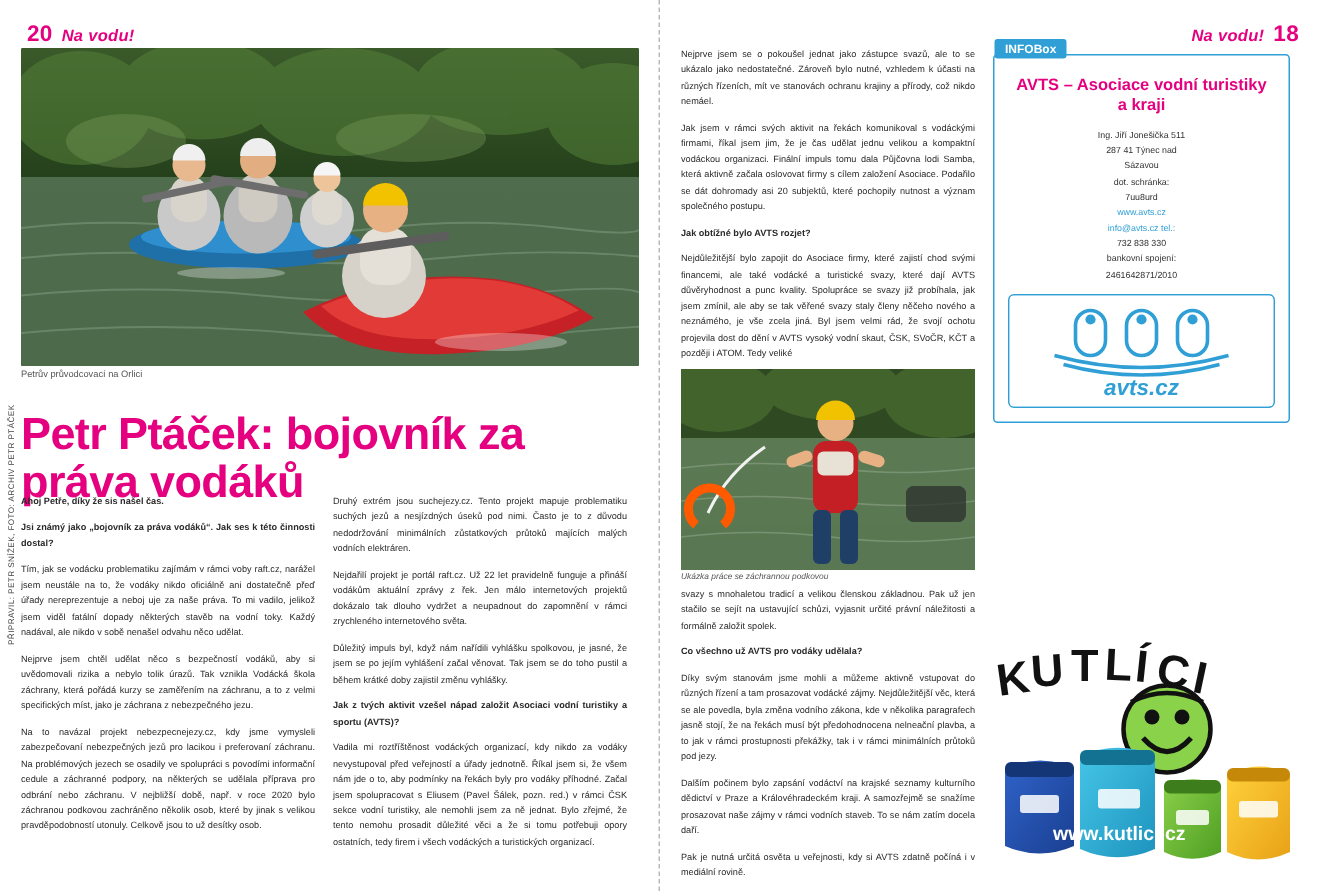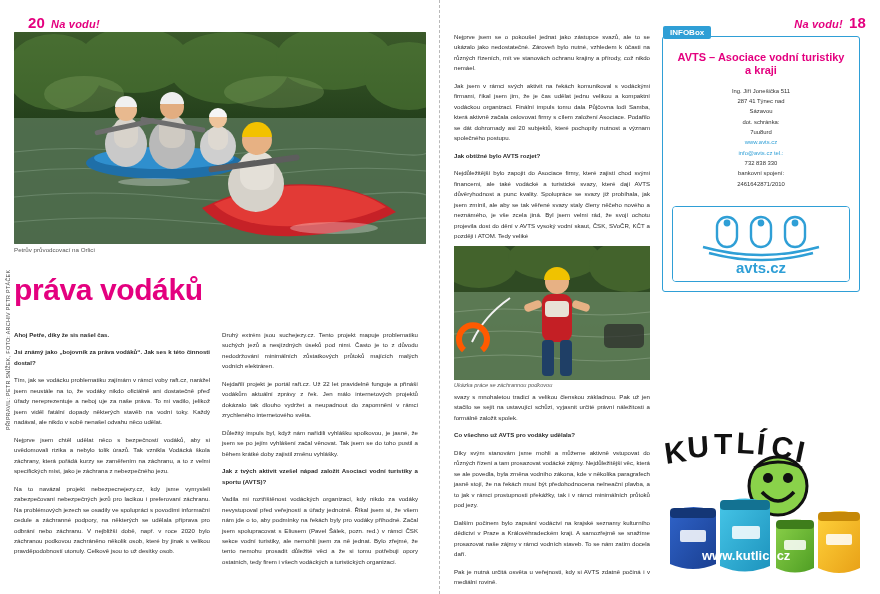--- a/index.html
+++ b/index.html
@@ -20,21 +20,21 @@
     border-left:1px dashed #b9b9b9;
   }
 
   
   .runhead{
     position:absolute;top:14px;
     font-size:11px;font-weight:bold;color:#e4007f;
     letter-spacing:.2px;
   }
   .runhead .folio{color:#e4007f;font-size:15px;font-weight:bold;}
-  .runhead-left{left:28px;display:flex;align-items:baseline;gap:6px;justify-content:space-between;}
+  .runhead-left{left:18px;display:flex;align-items:baseline;gap:6px;justify-content:space-between;}
   .runhead-right{right:14px;display:flex;align-items:baseline;gap:6px;}
   .runhead .brand{font-style:italic;}
 
   
   .hero{
     position:absolute;left:14px;top:32px;width:412px;height:212px;
     overflow:hidden;border-radius:1px;
   }
   .hero svg{display:block;}
   .caption{
@@ -78,22 +78,22 @@
     position:absolute;left:0;top:-11px;background:#2f9fd6;color:#fff;
     font-size:8px;font-weight:bold;padding:2px 7px;border-radius:2px;
   }
   .infobox-inner{padding:14px 9px 9px 9px;text-align:center;}
   .infobox h3{
     margin:0 0 8px 0;color:#e4007f;font-size:11px;line-height:1.22;font-weight:bold;
   }
   .infobox .addr{font-size:5.9px;line-height:1.75;color:#333;}
   .infobox .addr a,.infobox .addr .web{color:#2f9fd6;}
   .avts-logo{
-    margin-top:17px;width:176px;height:74px;border:1px solid #2f9fd6;border-radius:4px;
-    background:#ffffff;position:relative;overflow:hidden;
+    margin-top:7px;width:176px;height:74px;border:1px solid #2f9fd6;border-radius:4px;
+    background:#ffffff;position:relative;overflow:hidden;font-style:italic;
   }
 
   
   .vcredit{
     position:absolute;left:5px;top:430px;
     transform:rotate(-90deg);transform-origin:left top;
     font-size:5.4px;color:#444;white-space:nowrap;letter-spacing:.3px;
   }
 
   
@@ -193,20 +193,21 @@
 
         <g opacity="0.3" fill="#ffffff">
           <ellipse cx="320" cy="196" rx="44" ry="6"></ellipse>
           <ellipse cx="140" cy="150" rx="36" ry="4"></ellipse>
         </g>
       </svg>
     </div>
     <div class="caption">Petrův průvodcovací na Orlici</div>
 
     <h1 class="headline">
+      <span>Petr Ptáček: bojovník za</span>
       <span class="l2">práva vodáků</span>
     </h1>
 
     <div class="col left-c1">
       <p class="lead">Ahoj Petře, díky že sis našel čas.</p>
       <p class="q">Jsi známý jako „bojovník za práva vodáků“. Jak ses k této činnosti dostal?</p>
       <p>Tím, jak se vodácku problematiku zajímám v rámci voby raft.cz, narážel jsem neustále na to, že vodáky nikdo oficiálně ani dostatečně přeď úřady nereprezentuje a neboj uje za naše práva. To mi vadilo, jelikož jsem viděl fatální dopady některých stavěb na vodní toky. Každý nadával, ale nikdo v sobě nenašel odvahu něco udělat.</p>
       <p>Nejprve jsem chtěl udělat něco s bezpečností vodáků, aby si uvědomovali rizika a nebylo tolik úrazů. Tak vznikla Vodácká škola záchrany, která pořádá kurzy se zaměřením na záchranu, a to z velmi specifických míst, jako je záchrana z nebezpečného jezu.</p>
       <p>Na to navázal projekt nebezpecnejezy.cz, kdy jsme vymysleli zabezpečovaní nebezpečných jezů pro lacikou i preferovaní záchranu. Na problémových jezech se osadily ve spolupráci s povodími informační cedule a záchranné podpory, na některých se udělala příprava pro odbrání nebo záchranu. V nejbližší době, např. v roce 2020 bylo záchranou podkovou zachráněno několik osob, které by jinak s velikou pravděpodobností utonuly. Celkově jsou to už desítky osob.</p>
     </div>

